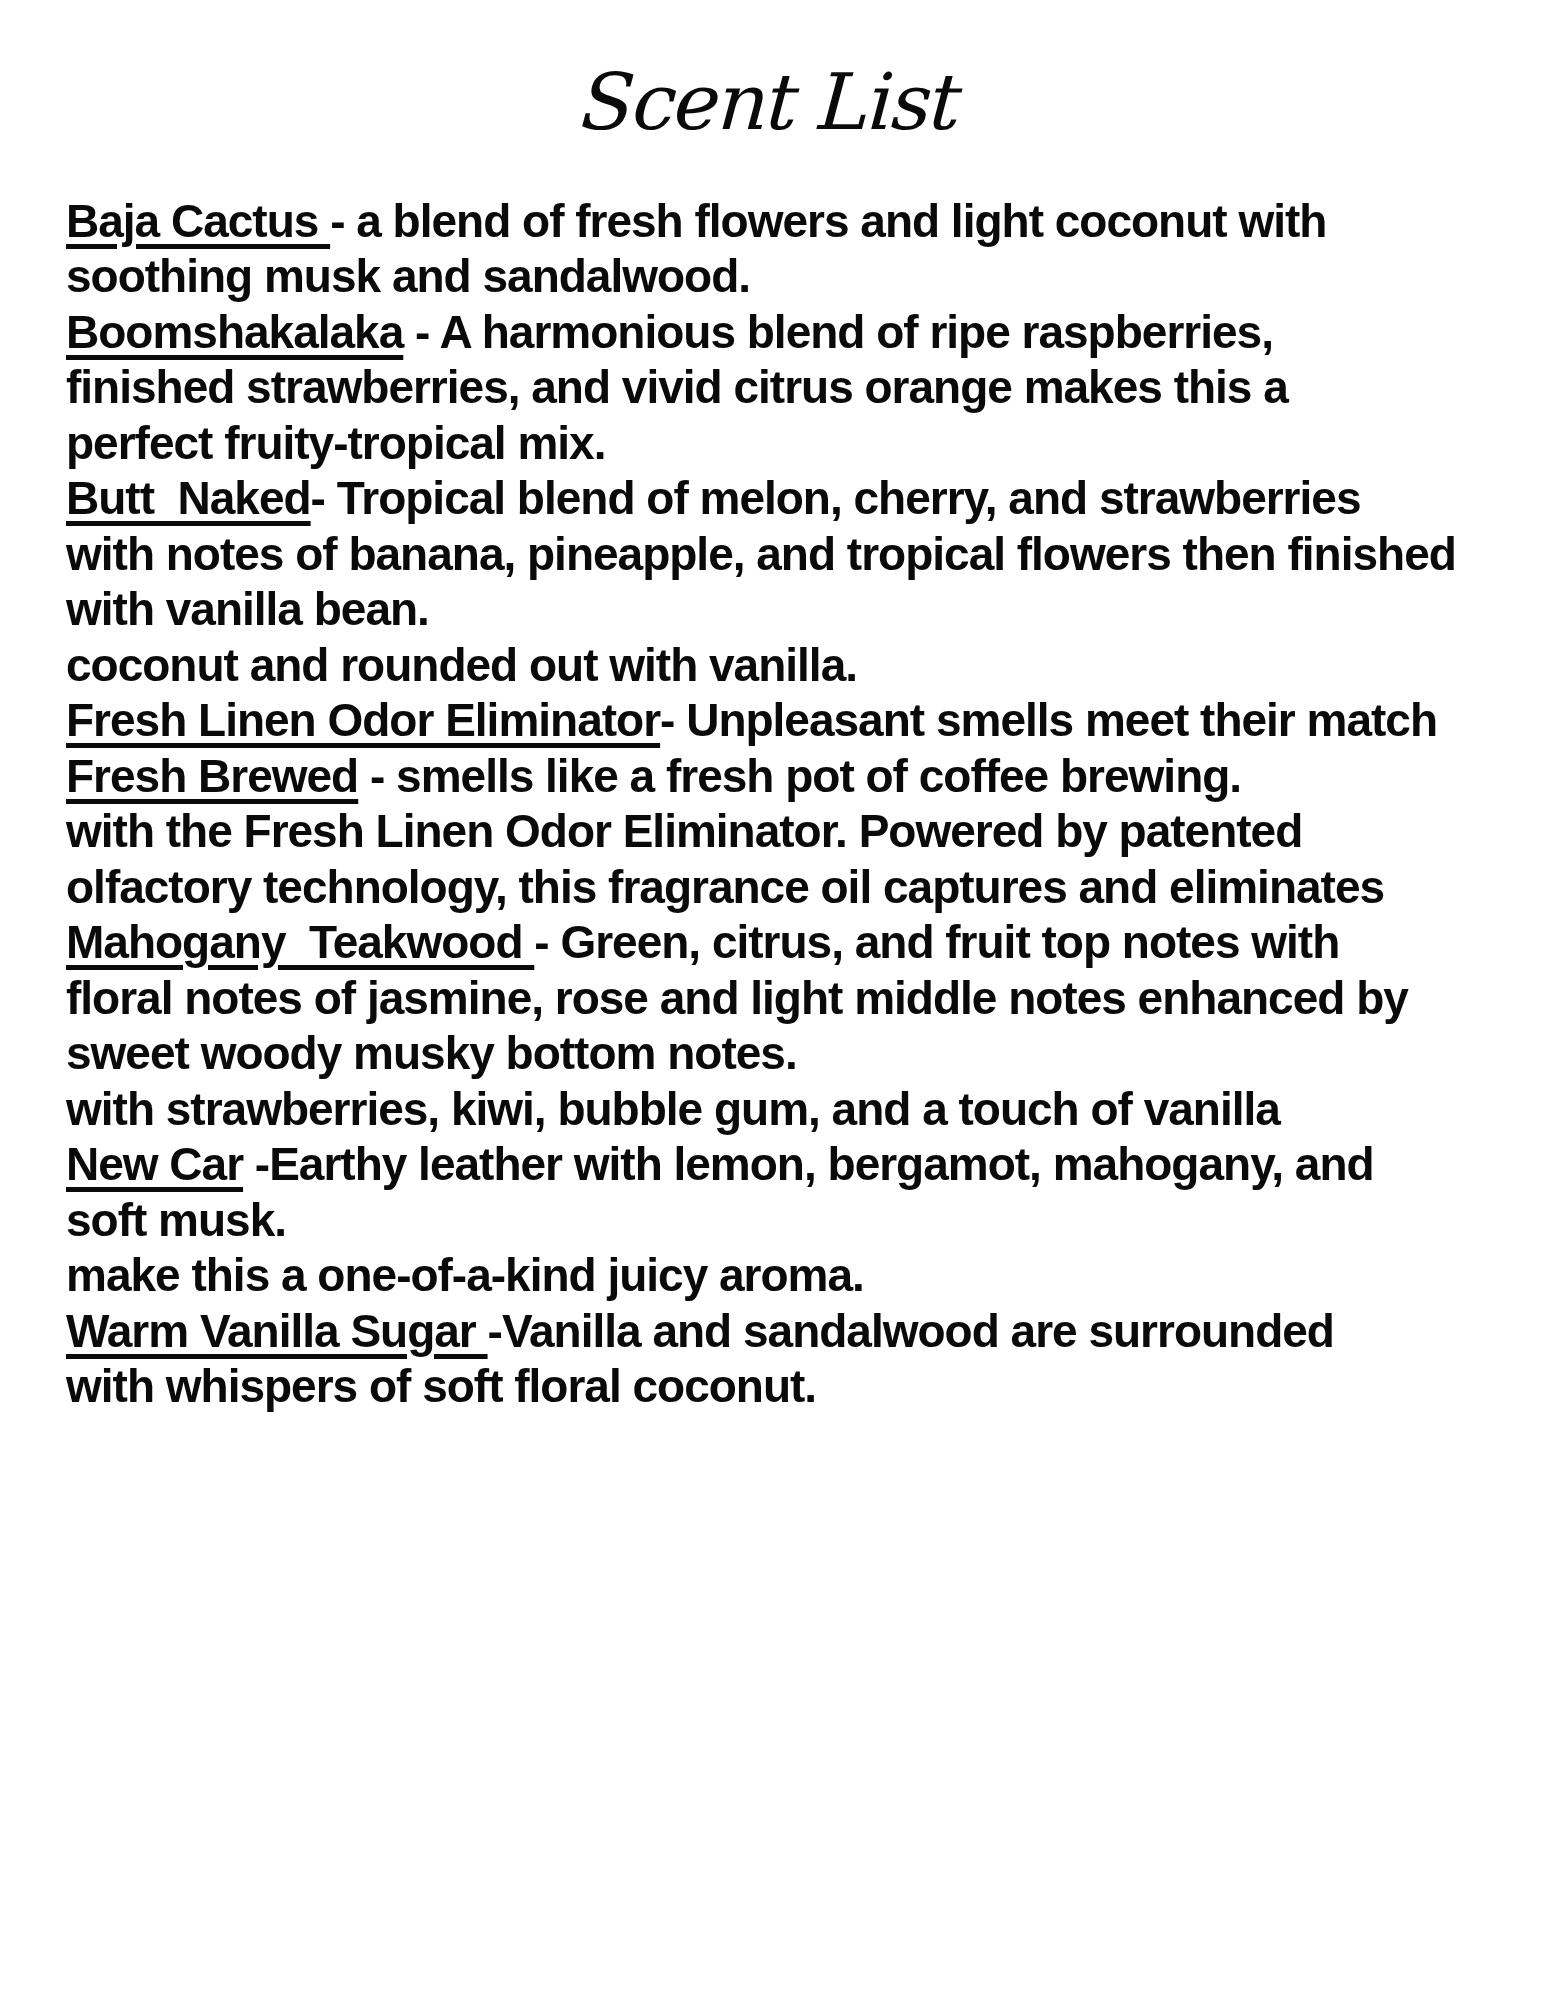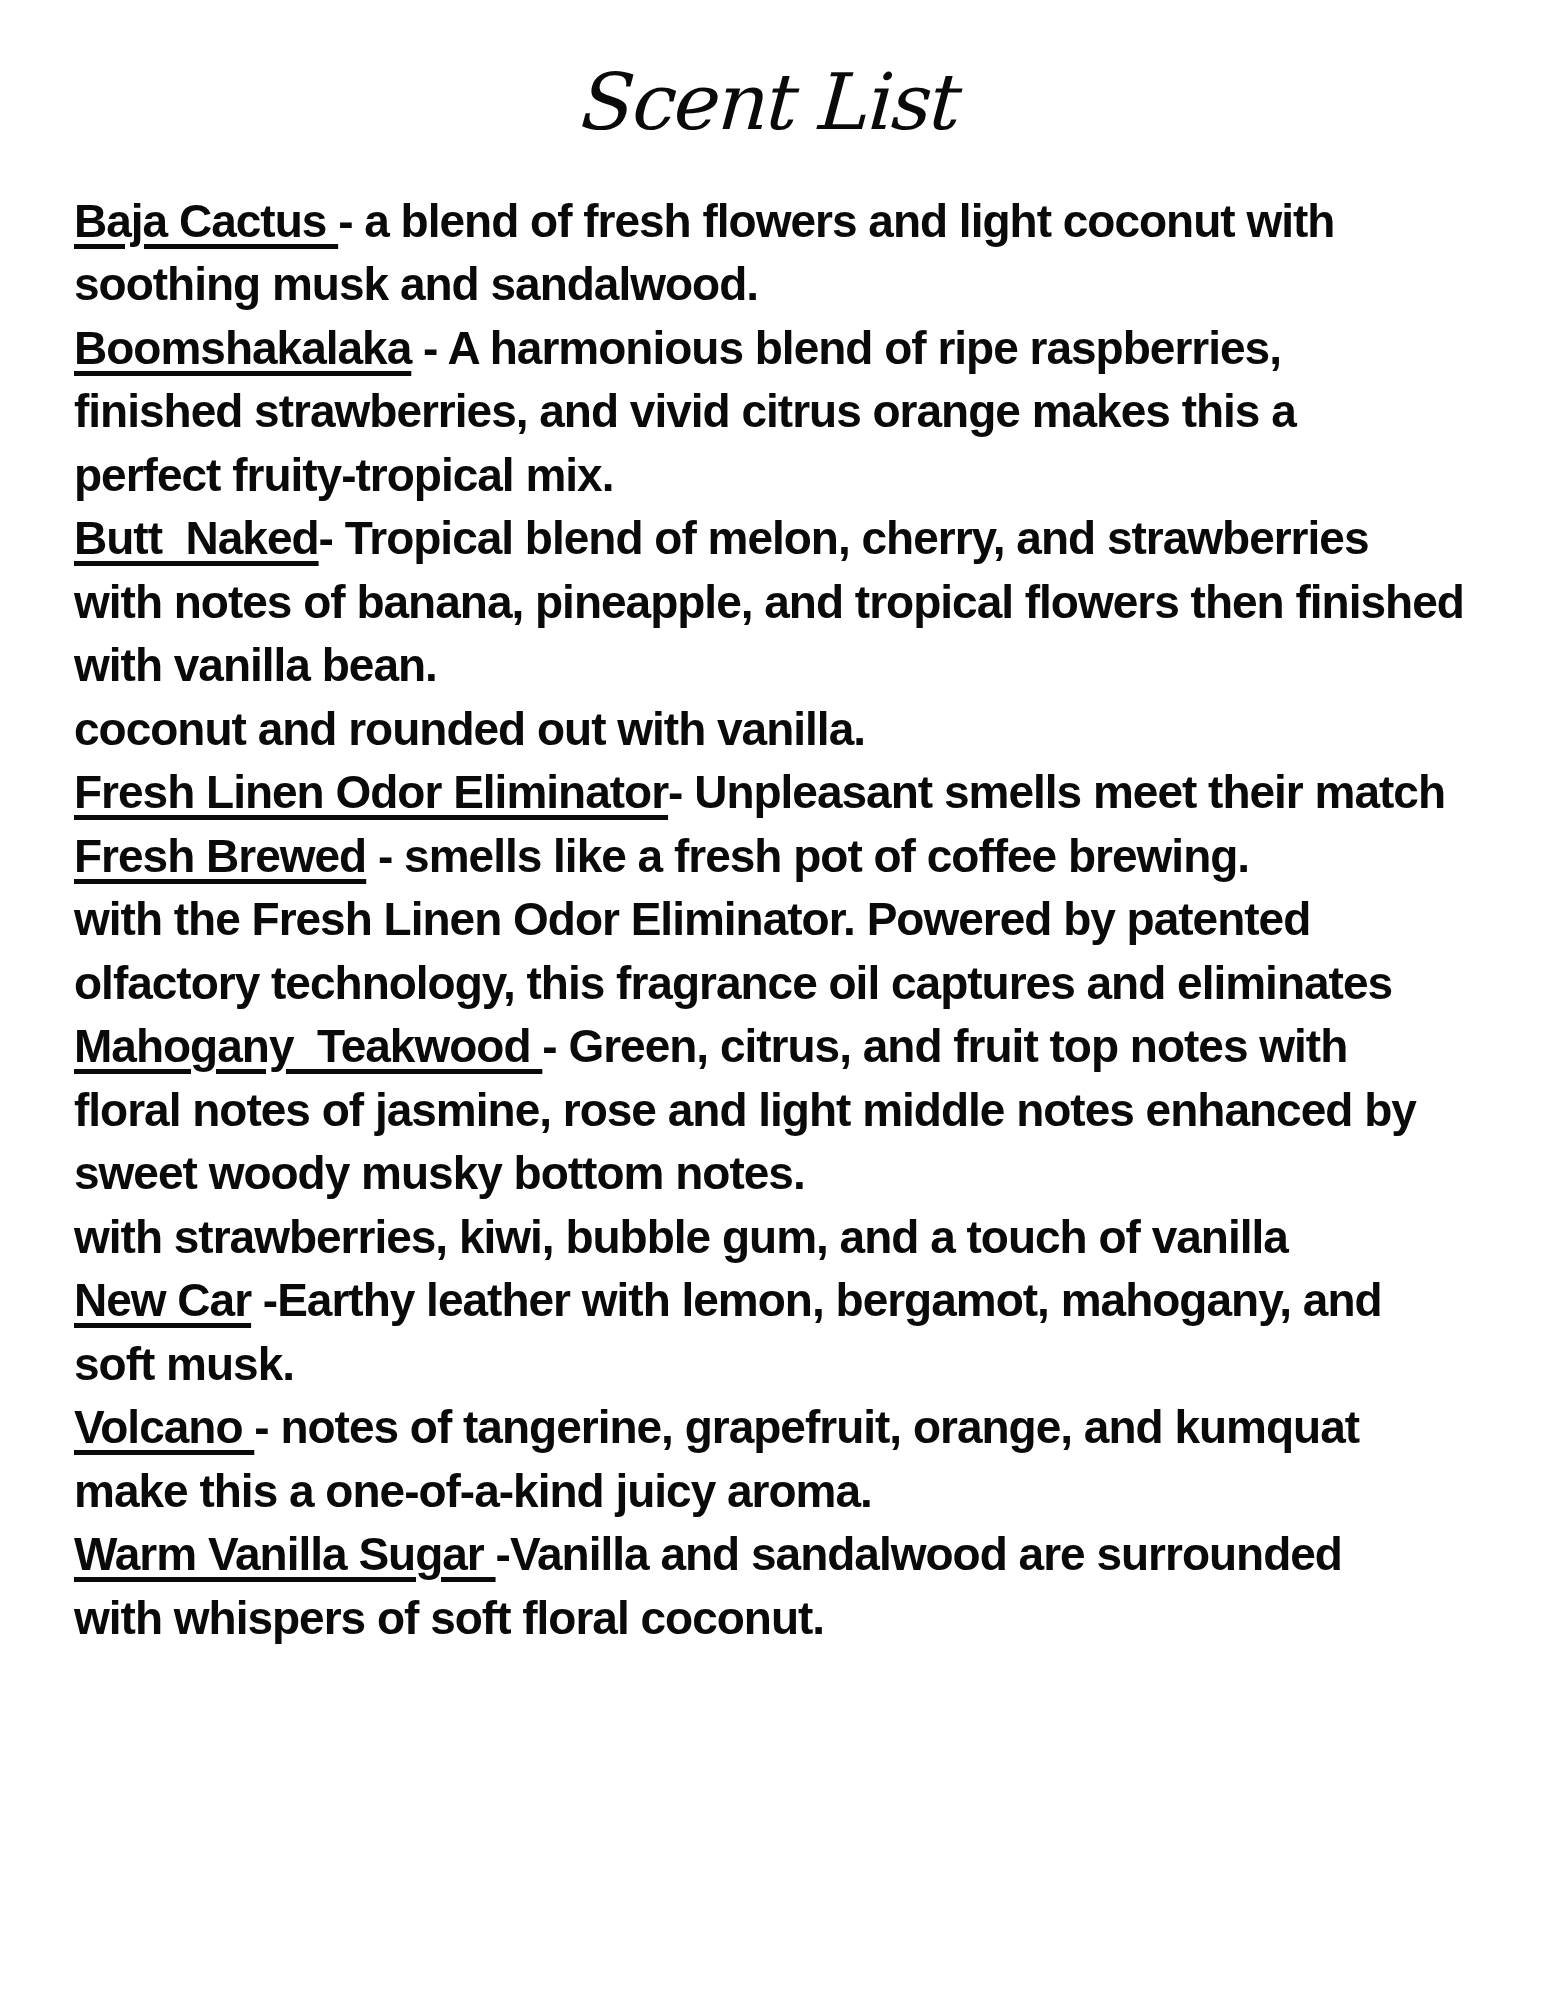--- a/index.html
+++ b/index.html
@@ -25,21 +25,21 @@
   }
   .content {
     margin: 46px 30px 0 66px;
     font-family: "Liberation Sans", sans-serif;
     font-weight: 700;
     font-size: 46px;
     line-height: 55.5px;
     letter-spacing: -1px;
   }
   .line {
-    margin: 8px;
+    margin: 0;
     white-space: pre-wrap;
   }
   .sname {
     text-decoration: underline;
     text-decoration-thickness: 4.5px;
     text-underline-offset: 7px;
   }
 </style>
 </head>
 <body>
@@ -71,20 +71,19 @@
 
     <p class="line"><span class="sname">Mahogany  Teakwood </span><span>- Green, citrus, and fruit top notes with</span></p>
     <p class="line">floral notes of jasmine, rose and light middle notes enhanced by</p>
     <p class="line">sweet woody musky bottom notes.</p>
 
     <p class="line">with strawberries, kiwi, bubble gum, and a touch of vanilla</p>
 
     <p class="line"><span class="sname">New Car</span><span> -Earthy leather with lemon, bergamot, mahogany, and</span></p>
     <p class="line">soft musk.</p>
 
-    <p class="line"><span class="sname">Volcano </span><span>- notes of tangerine, grapefruit, orange, and kumquat</span></p>
     <p class="line">make this a one-of-a-kind juicy aroma.</p>
 
     <p class="line"><span class="sname">Warm Vanilla Sugar </span><span>-Vanilla and sandalwood are surrounded</span></p>
     <p class="line">with whispers of soft floral coconut.</p>
 
   </div>
 </div>
 
 </body></html>

